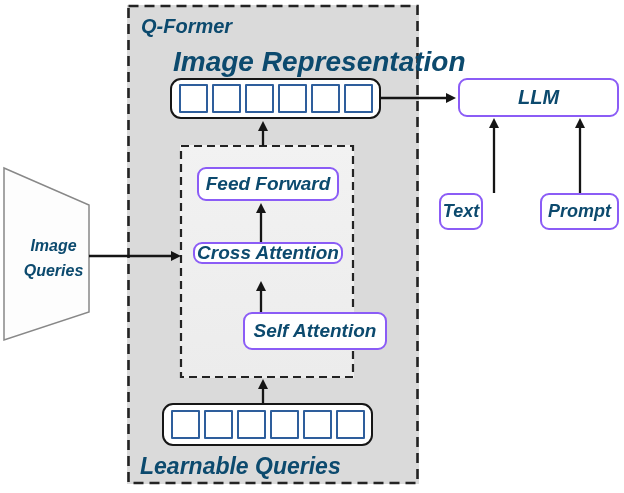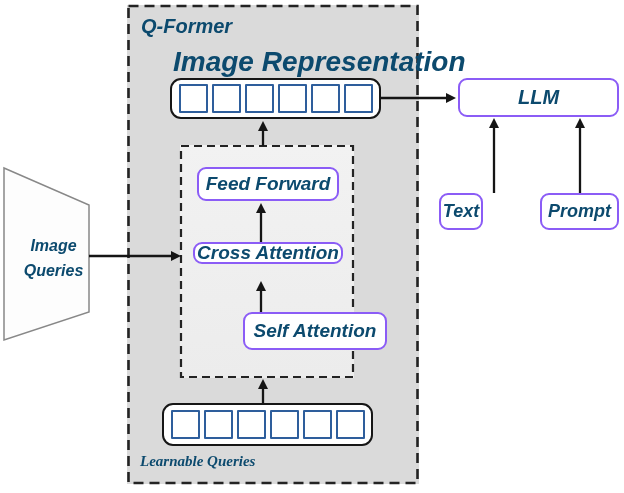--- a/index.html
+++ b/index.html
@@ -30,21 +30,21 @@
     border:2px solid #161616;border-radius:11px;
     display:flex;align-items:center;justify-content:center;gap:4px;
   }
   .row-top{left:170px;top:78px;width:211px;height:41px;}
   .row-bottom{left:162px;top:403px;width:211px;height:43px;}
   .token{width:29px;height:29px;box-sizing:border-box;background:#ffffff;
     border:2px solid #2e5e9c;border-radius:1px;flex:0 0 auto;}
   .lbl{position:absolute;white-space:nowrap;line-height:1.15;}
   .lbl-qformer{left:141px;top:15px;font-size:20px;}
   .lbl-imgrep{left:173px;top:46px;font-size:28px;}
-  .lbl-queries{left:140px;top:453px;font-size:15px;font-family:Liberation Serif, serif;}
+  .lbl-queries{left:140px;top:453px;font-size:23px;}
   .lbl-encoder{left:4px;top:233px;width:99px;text-align:center;
     font-size:16px;line-height:25px;white-space:normal;}
 </style>
 </head>
 <body>
 
 <div class="stage">
 
   <div class="panel panel-outer"></div>
   <div class="panel panel-inner"></div>

